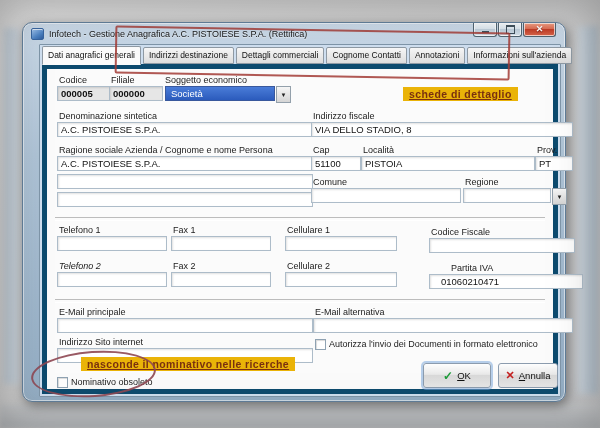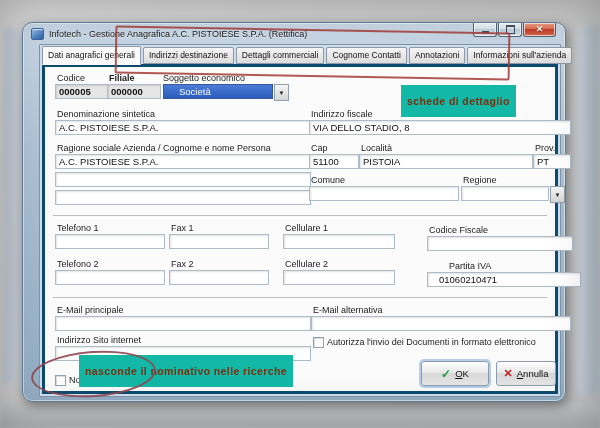--- a/index.html
+++ b/index.html
@@ -42,38 +42,38 @@
 
   
   .tabstrip{position:relative;display:flex;align-items:flex-end;height:19px;padding-left:2px;font-size:8.5px;color:#111;}
   .tab{border:1px solid #8f9aa4;background:linear-gradient(#f7f7f7,#dddddd);
     padding:1px 5px 2px 5px;margin-right:2px;height:12px;line-height:12px;white-space:nowrap;
     border-radius:2px 2px 0 0;}
   .tab.active{background:#fbfbfb;border-bottom-color:#fbfbfb;height:14px;line-height:14px;margin-bottom:-1px;z-index:2;}
 
   
   .content{position:absolute;left:2px;right:2px;top:19px;bottom:2px;
-    background:#fbfbfb;border:3px solid #0c4a6e;}
+    background:#fbfbfb;border:5px solid #0c4a6e;}
   .lbl{position:absolute;font-size:9px;color:#1c1c1c;white-space:nowrap;}
   .field{position:absolute;height:13px;line-height:13px;font-size:9.5px;color:#111;
     background:#fff;border:1px solid #adbcc9;padding:0 3px;white-space:nowrap;overflow:hidden;
     box-shadow:inset 1px 1px 2px rgba(0,0,0,.12);}
   .field.ro{background:#e6e6e6;font-weight:bold;}
   .combo{position:absolute;height:15px;display:flex;}
-  .combo .sel{flex:1;height:13px;line-height:13px;font-size:9.5px;padding:0 15px;
+  .combo .sel{flex:1;height:13px;line-height:13px;font-size:9.5px;padding:0 5px;
     border:1px solid #39589c;color:#fff;white-space:nowrap;overflow:hidden;
     background:linear-gradient(#4a7cd8,#2b5bbc);}
   .combo .sel.empty{background:#fff;border:1px solid #adbcc9;color:#111;box-shadow:inset 1px 1px 2px rgba(0,0,0,.12);}
   .combo .arrow{width:13px;height:15px;margin-left:1px;display:flex;align-items:center;justify-content:center;
     background:linear-gradient(#f6f6f6,#d5d5d5);border:1px solid #93a0ab;font-size:6px;color:#222;}
   .divider{position:absolute;left:8px;right:8px;height:2px;border-top:1px solid #bcbcbc;border-bottom:1px solid #fff;}
   .checkbox{position:absolute;width:9px;height:9px;background:#fff;border:1px solid #8fa2b2;
     box-shadow:inset 1px 1px 1px rgba(0,0,0,.15);}
-  .annot-badge{position:absolute;background:#14b8a6;color:#79300f;font-weight:bold;font-size:10.5px;
-    padding:10px 6px;white-space:nowrap;letter-spacing:.4px;z-index:40;}
+  .annot-badge{position:absolute;background:#eab308;color:#79300f;font-weight:bold;font-size:10.5px;
+    padding:1px 6px;white-space:nowrap;letter-spacing:.4px;z-index:40;text-decoration:underline;}
 
   
   .btn{position:absolute;height:23px;display:flex;align-items:center;justify-content:center;gap:4px;
     background:linear-gradient(#fefefe 0%,#e9e9e9 45%,#d9d9d9 50%,#e6e6e6 100%);
     border:1px solid #8c9cae;border-radius:3px;font-size:9.5px;color:#111;}
   .btn.default{box-shadow:0 0 0 2px rgba(125,170,220,.55);}
   .btn .accel{text-decoration:underline;}
   .btn-glyph-ok{color:#1e9c3a;font-weight:bold;font-size:12px;line-height:1;}
   .btn-glyph-cancel{color:#c42222;font-weight:bold;font-size:11px;line-height:1;}
 
@@ -113,21 +113,21 @@
       <div class="tab">Indirizzi destinazione</div>
       <div class="tab">Dettagli commerciali</div>
       <div class="tab">Cognome Contatti</div>
       <div class="tab">Annotazioni</div>
       <div class="tab">Informazioni sull'azienda</div>
     </div>
 
     <div class="content">
 
       <div class="lbl" style="left:12px;top:6px;">Codice</div>
-      <div class="lbl" style="left:64px;top:6px;font-weight:bold;">Filiale</div>
+      <div class="lbl" style="left:64px;top:6px;">Filiale</div>
       <div class="lbl" style="left:118px;top:6px;">Soggetto economico</div>
       <div class="field ro" style="left:10px;top:17px;width:46px;">000005</div>
       <div class="field ro" style="left:62px;top:17px;width:46px;">000000</div>
       <div class="combo" style="left:118px;top:17px;width:126px;">
         <div class="sel">Società</div>
         <div class="arrow">
             <span>▼</span>
           </div>
       </div>
       <div class="annot-badge" style="left:356px;top:18px;">schede di dettaglio</div>
@@ -161,21 +161,21 @@
 
       <div class="lbl" style="left:12px;top:156px;">Telefono 1</div>
       <div class="lbl" style="left:126px;top:156px;">Fax 1</div>
       <div class="lbl" style="left:240px;top:156px;">Cellulare 1</div>
       <div class="lbl" style="left:384px;top:158px;">Codice Fiscale</div>
       <div class="field" style="left:10px;top:167px;width:102px;"></div>
       <div class="field" style="left:124px;top:167px;width:92px;"></div>
       <div class="field" style="left:238px;top:167px;width:104px;"></div>
       <div class="field" style="left:382px;top:169px;width:138px;"></div>
 
-      <div class="lbl" style="left:12px;top:192px;">Telefono 2</div>
+      <div class="lbl" style="left:12px;top:192px;font-style:italic;">Telefono 2</div>
       <div class="lbl" style="left:126px;top:192px;">Fax 2</div>
       <div class="lbl" style="left:240px;top:192px;">Cellulare 2</div>
       <div class="lbl" style="left:384px;top:194px;padding-left:20px;">Partita IVA</div>
       <div class="field" style="left:10px;top:203px;width:102px;"></div>
       <div class="field" style="left:124px;top:203px;width:92px;"></div>
       <div class="field" style="left:238px;top:203px;width:104px;"></div>
       <div class="field" style="left:382px;top:205px;width:138px;padding-left:11px;">01060210471</div>
 
       <div class="divider" style="top:230px;"></div>
 

